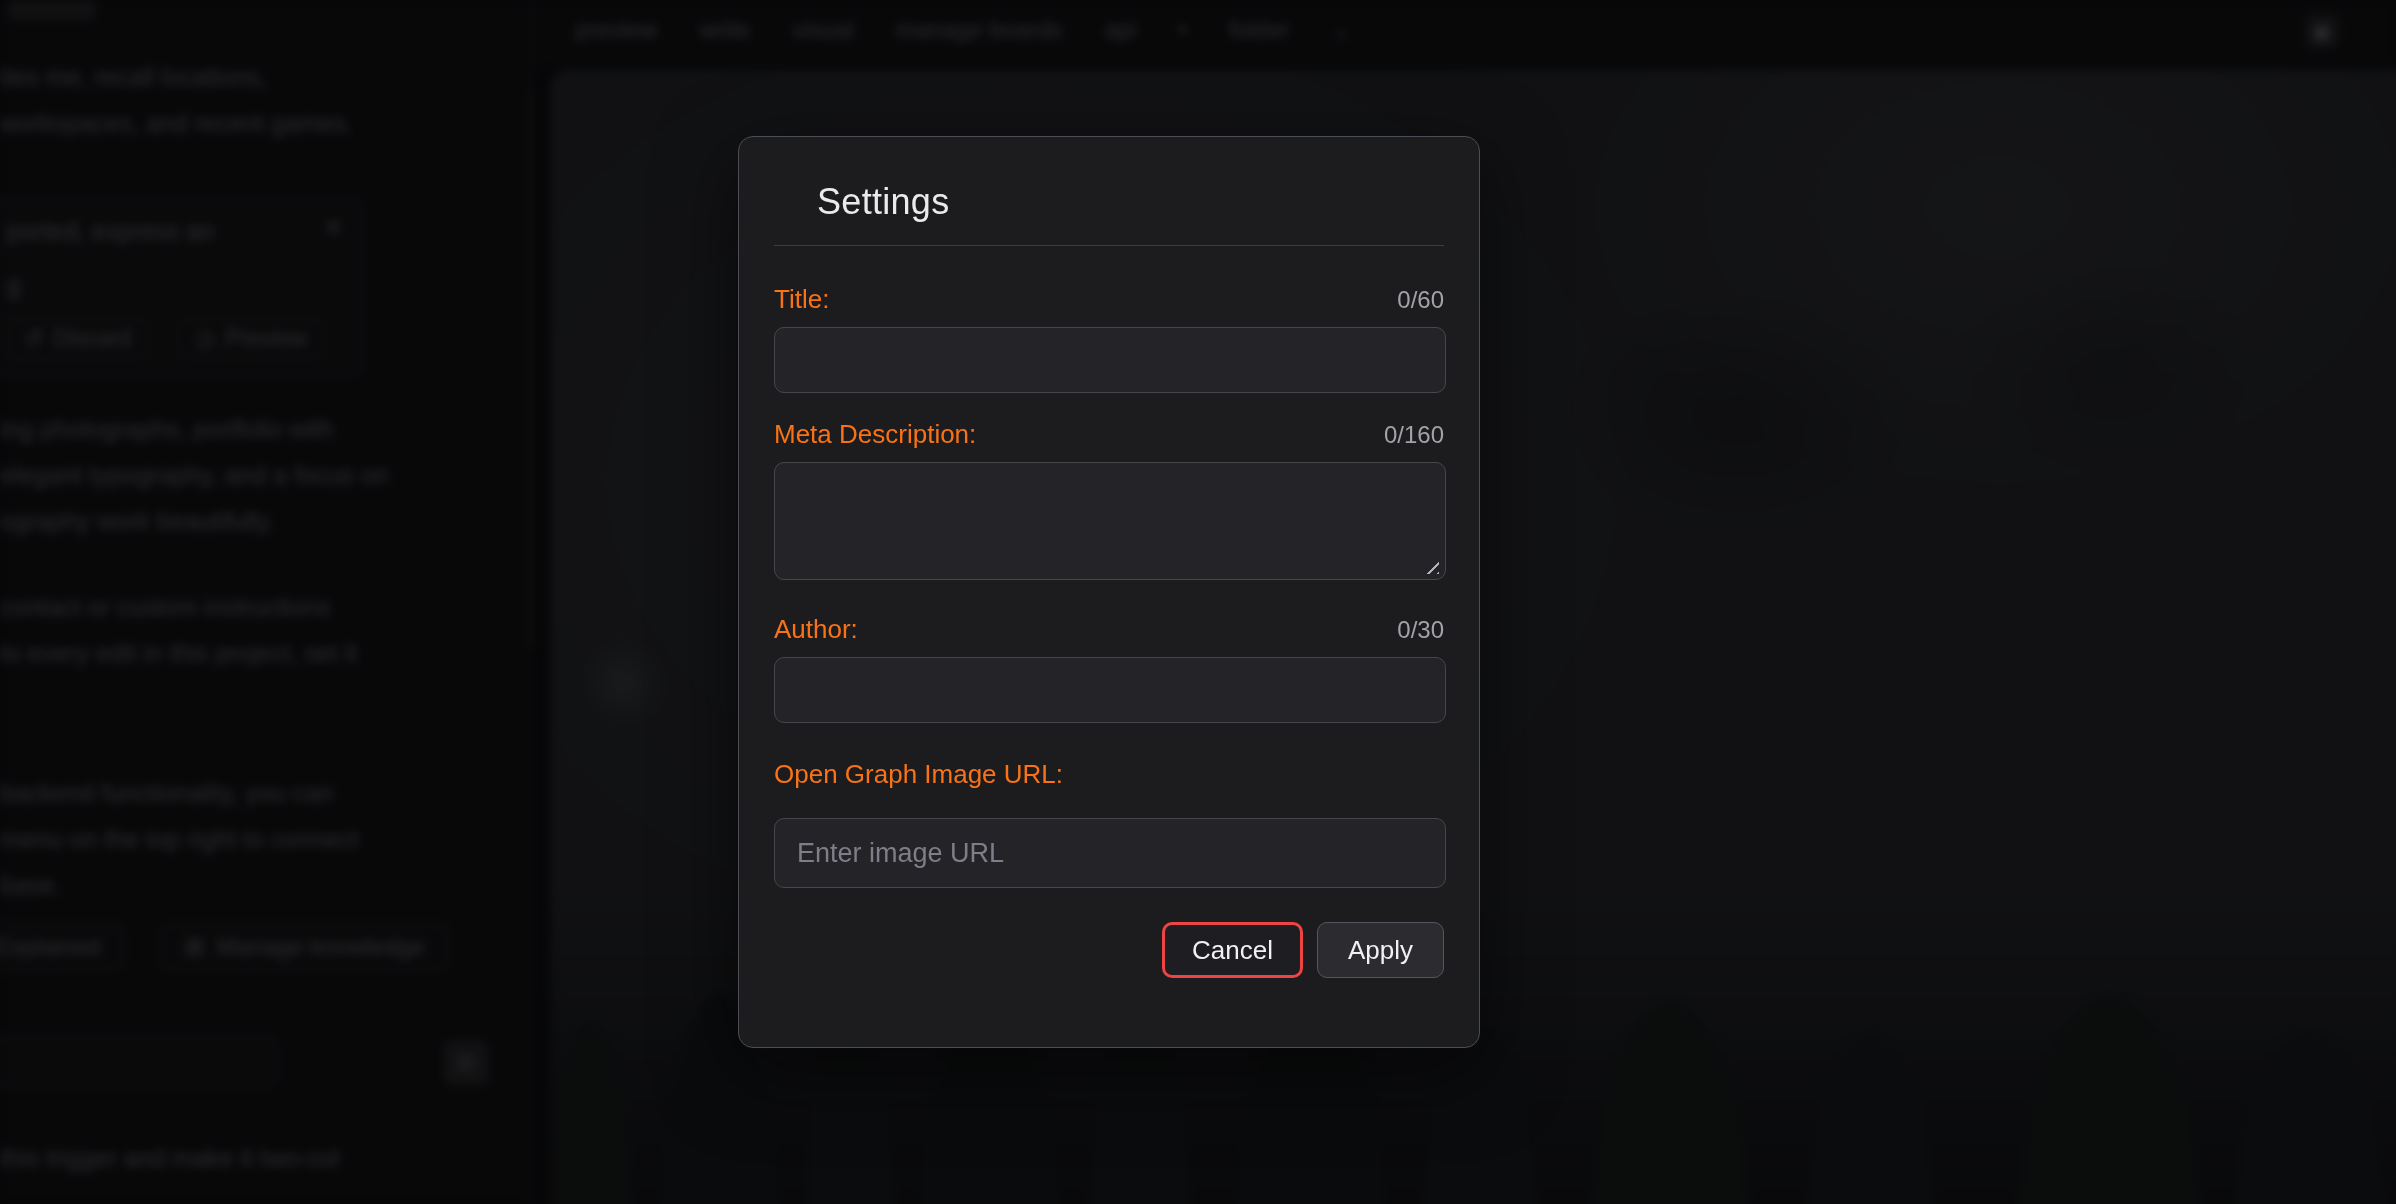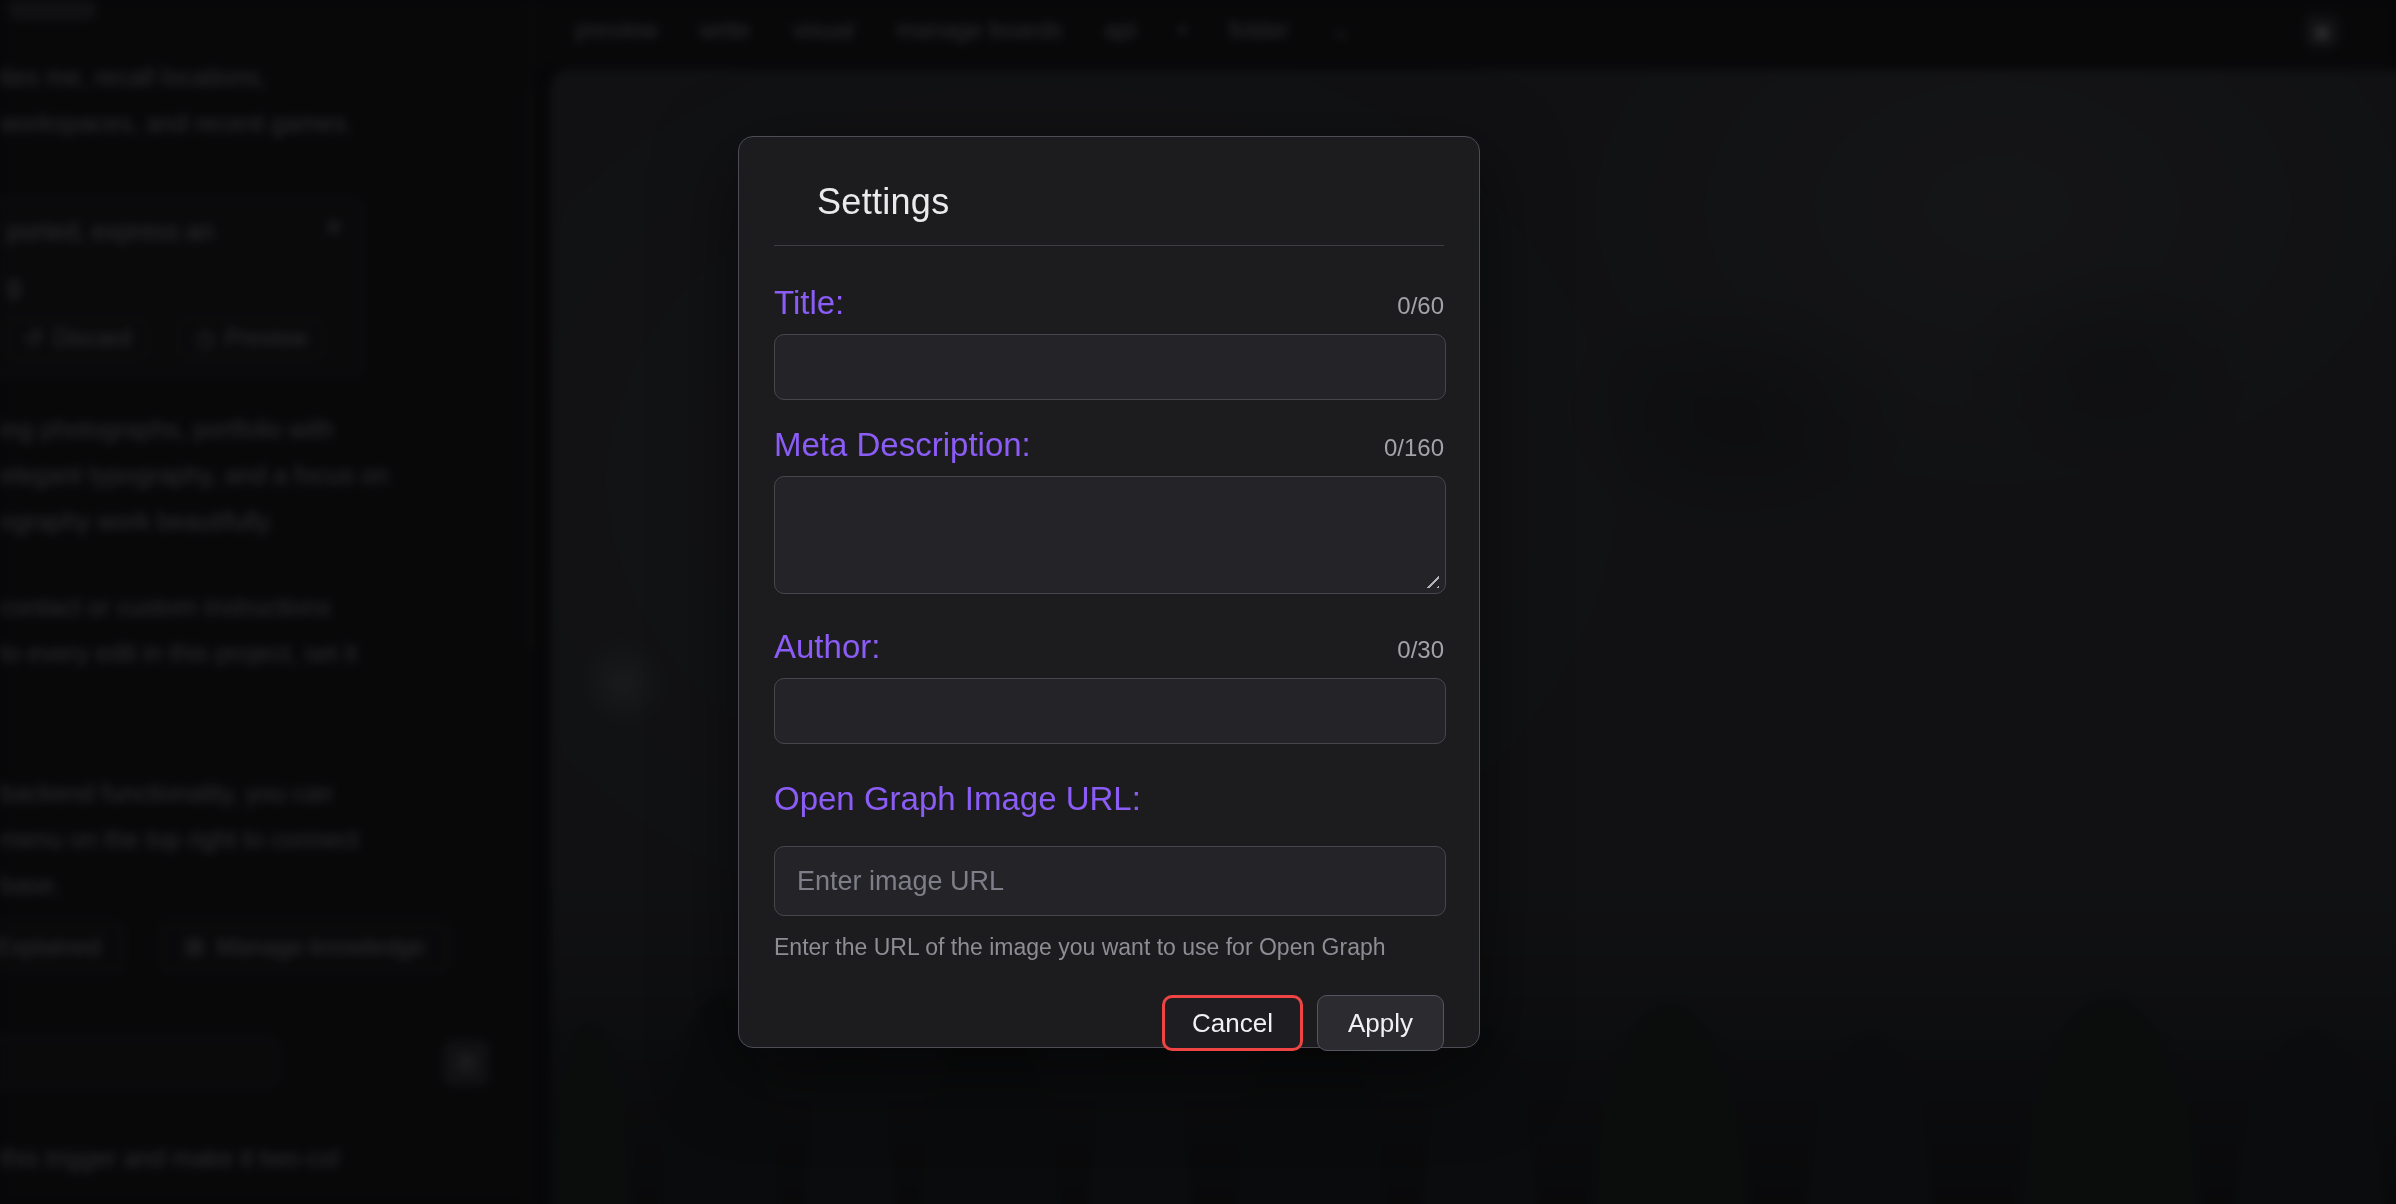--- a/index.html
+++ b/index.html
@@ -81,21 +81,21 @@
            background:#1c1c1f; border:1px solid #4c4c54; border-radius:15px;
            box-shadow:0 24px 80px rgba(0,0,0,0.55); padding:0 35px; color:#ececef; }
   .modal-title { margin:44px 0 0 43px; font-size:36px; font-weight:500; color:#eaeaed;
                  letter-spacing:0.3px; }
   .modal-divider { margin-top:22px; height:1px; background:#3c3c42; border:none; }
   .field-head { display:flex; justify-content:space-between; align-items:baseline; }
   .fh-1 { margin-top:38px; }
   .fh-2 { margin-top:26px; }
   .fh-3 { margin-top:34px; }
   .fh-4 { margin-top:36px; }
-  .field-label { font-size:33px; color:#8b5cf6; }
+  .field-label { font-size:26px; color:#f97316; }
   .field-counter { font-size:24px; color:#a2a2a9; }
   .text-input { width:672px; height:66px; margin-top:12px; background:#242428;
                 border:1px solid #46464d; border-radius:10px; padding:0 20px;
                 font-size:27px; color:#e8e8ea; font-family:"Liberation Sans", sans-serif; outline:none; }
   .text-area-wrap { position:relative; margin-top:12px; }
   .meta-textarea { display:block; width:672px; height:118px; background:#242428;
                    border:1px solid #46464d; border-radius:10px; padding:14px 20px;
                    font-size:27px; color:#e8e8ea; resize:none; outline:none;
                    font-family:"Liberation Sans", sans-serif; }
   .resize-handle { position:absolute; right:5px; bottom:6px; width:15px; height:15px;
@@ -222,21 +222,20 @@
     <div class="field-head fh-3">
       <label class="field-label">Author:</label>
       <span class="field-counter">0/30</span>
     </div>
     <input class="text-input" type="text" value="" style="">
 
     <div class="field-head fh-4">
       <label class="field-label">Open Graph Image URL:</label>
     </div>
     <input class="url-input" type="text" placeholder="Enter image URL" style="">
-    <div class="helper-text">Enter the URL of the image you want to use for Open Graph</div>
 
     <div class="btn-row">
       <button class="btn btn-cancel">Cancel</button>
       <button class="btn btn-apply">Apply</button>
     </div>
   </div>
 
 </div>
 
 </body></html>

